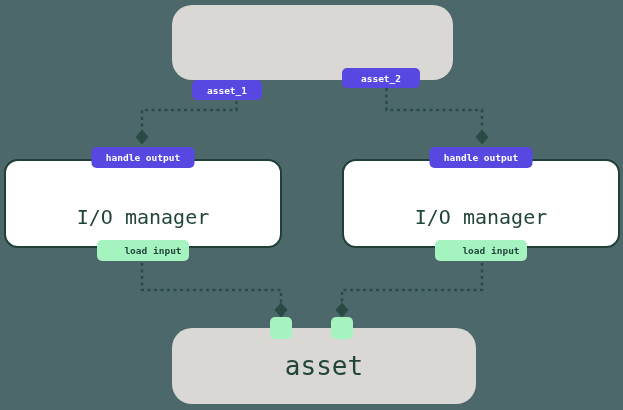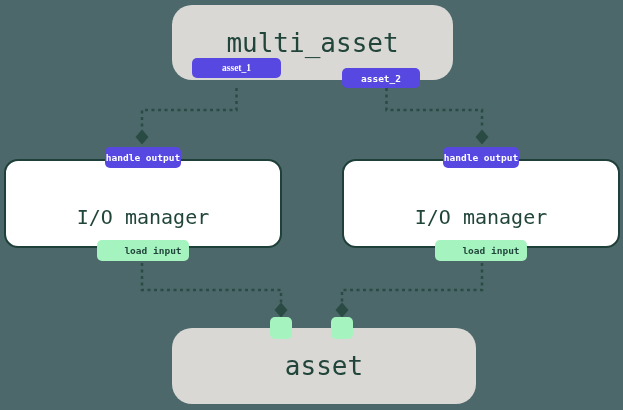--- a/index.html
+++ b/index.html
@@ -23,24 +23,24 @@
     border-radius:14px;z-index:2;
   }
   .title-big{font-size:26px;color:var(--ink);letter-spacing:0px;}
   .title-mid{font-size:20px;color:var(--ink);margin-top:27px;}
   .badge{
     position:absolute;height:21px;display:flex;align-items:center;justify-content:center;
     border-radius:5px;font-size:9.5px;font-weight:bold;z-index:3;white-space:nowrap;
   }
   .badge-purple{background:var(--purple);color:#FFFFFF;}
   .badge-green{background:var(--green);color:var(--ink);}
-  .badge-top{top:-14px;left:50%;transform:translateX(-50%);width:76px;}
+  .badge-top{top:-14px;left:50%;transform:translateX(-50%);width:103px;}
   .badge-bottom{bottom:-15px;left:50%;transform:translateX(-50%);width:92px;padding-left:20px;}
   #node-multi{left:172px;top:5px;width:281px;height:75px;}
-  #badge-out1{left:20px;top:53px;width:89px;height:20px;font-family:Liberation Serif, serif;}
+  #badge-out1{left:20px;top:75px;width:70px;height:20px;}
   #badge-out2{left:170px;top:63px;width:78px;height:20px;}
   #node-io-left{left:4px;top:159px;width:278px;height:89px;}
   #node-io-right{left:342px;top:159px;width:278px;height:89px;}
   #node-asset{left:172px;top:328px;width:304px;height:76px;}
   .handle{
     position:absolute;width:22px;height:22px;top:-11px;
     background:var(--green);border-radius:5px;z-index:3;
   }
   #handle-1{left:98px;}
   #handle-2{left:159px;}
@@ -58,21 +58,20 @@
     <polygon class="arrowhead" points="482,129.5 488.5,137 482,144.5 475.5,137"></polygon>
 
     <path class="edge" d="M142 263 V290 H281 V303"></path>
     <polygon class="arrowhead" points="281,302.5 287.5,310 281,317.5 274.5,310"></polygon>
 
     <path class="edge" d="M482 263 V290 H342 V303"></path>
     <polygon class="arrowhead" points="342,302.5 348.5,310 342,317.5 335.5,310"></polygon>
   </svg>
 
   <div class="node node-gray" id="node-multi">
-    <span class="title-big">multi_asset</span>
     <span class="badge badge-purple" id="badge-out1">asset_1</span>
     <span class="badge badge-purple" id="badge-out2">asset_2</span>
   </div>
 
   <div class="node node-white" id="node-io-left">
     <span class="badge badge-purple badge-top">handle output</span>
     <span class="title-mid">I/O manager</span>
     <span class="badge badge-green badge-bottom">load input</span>
   </div>
 

